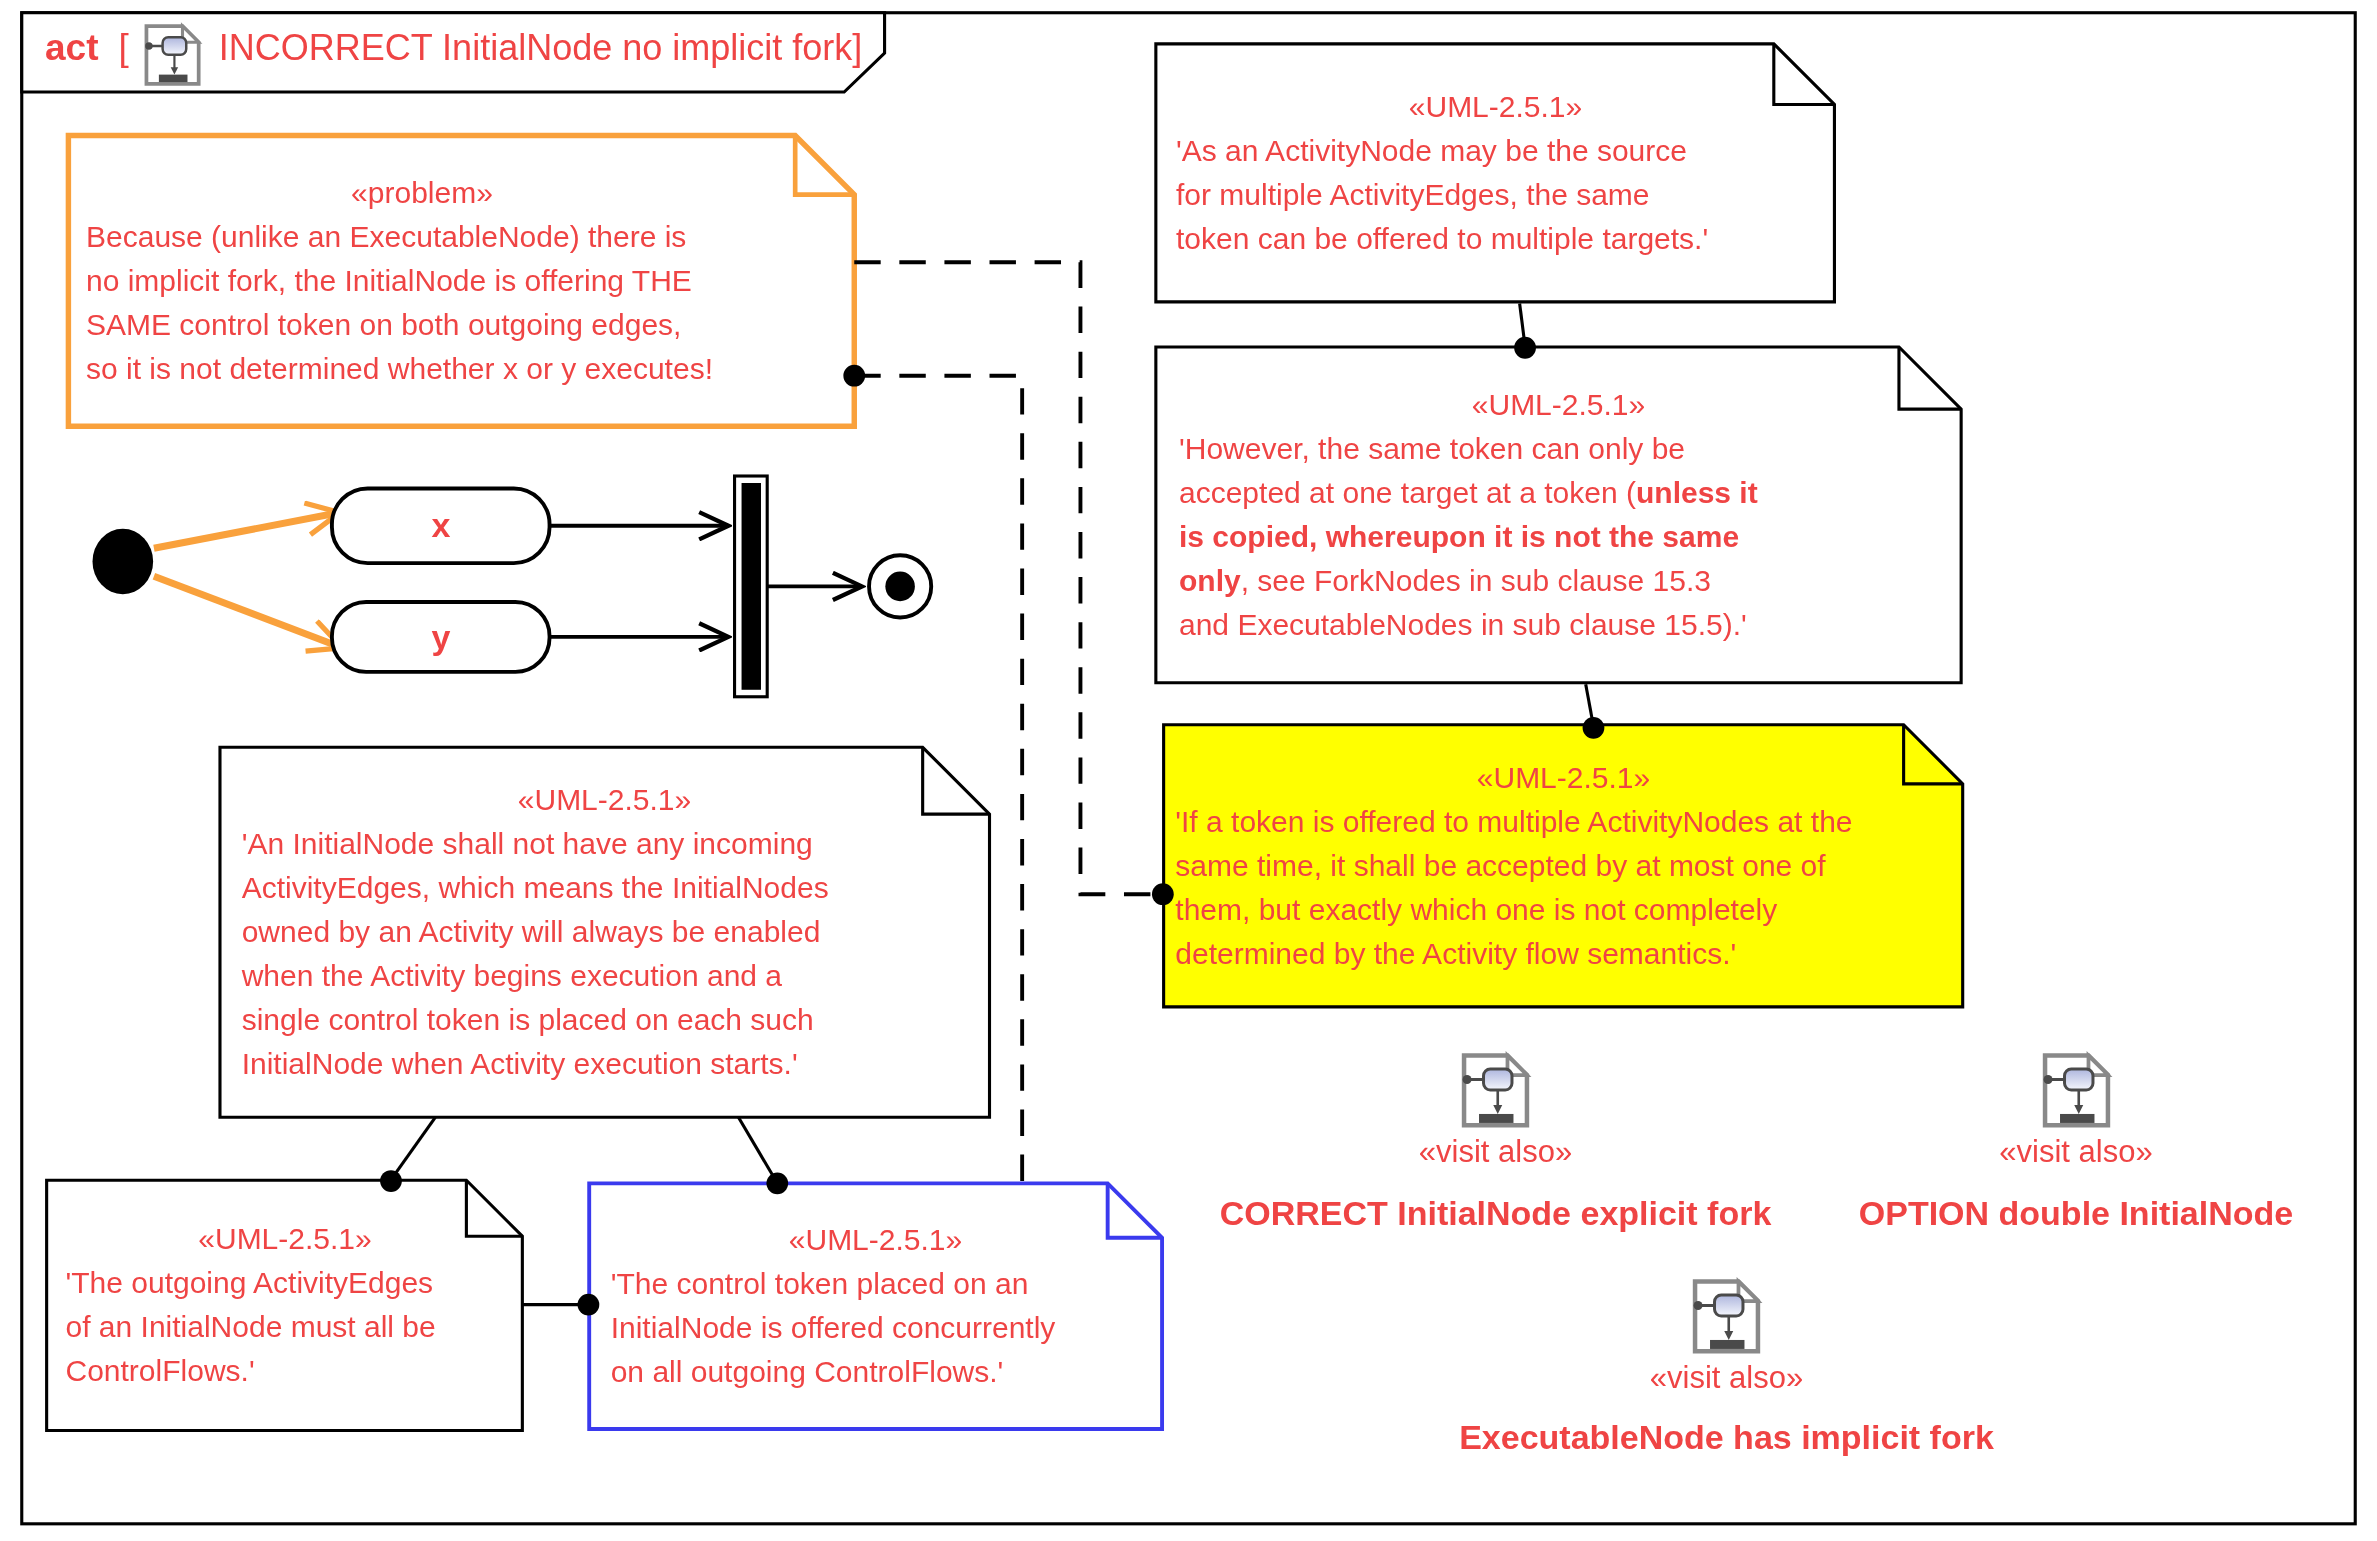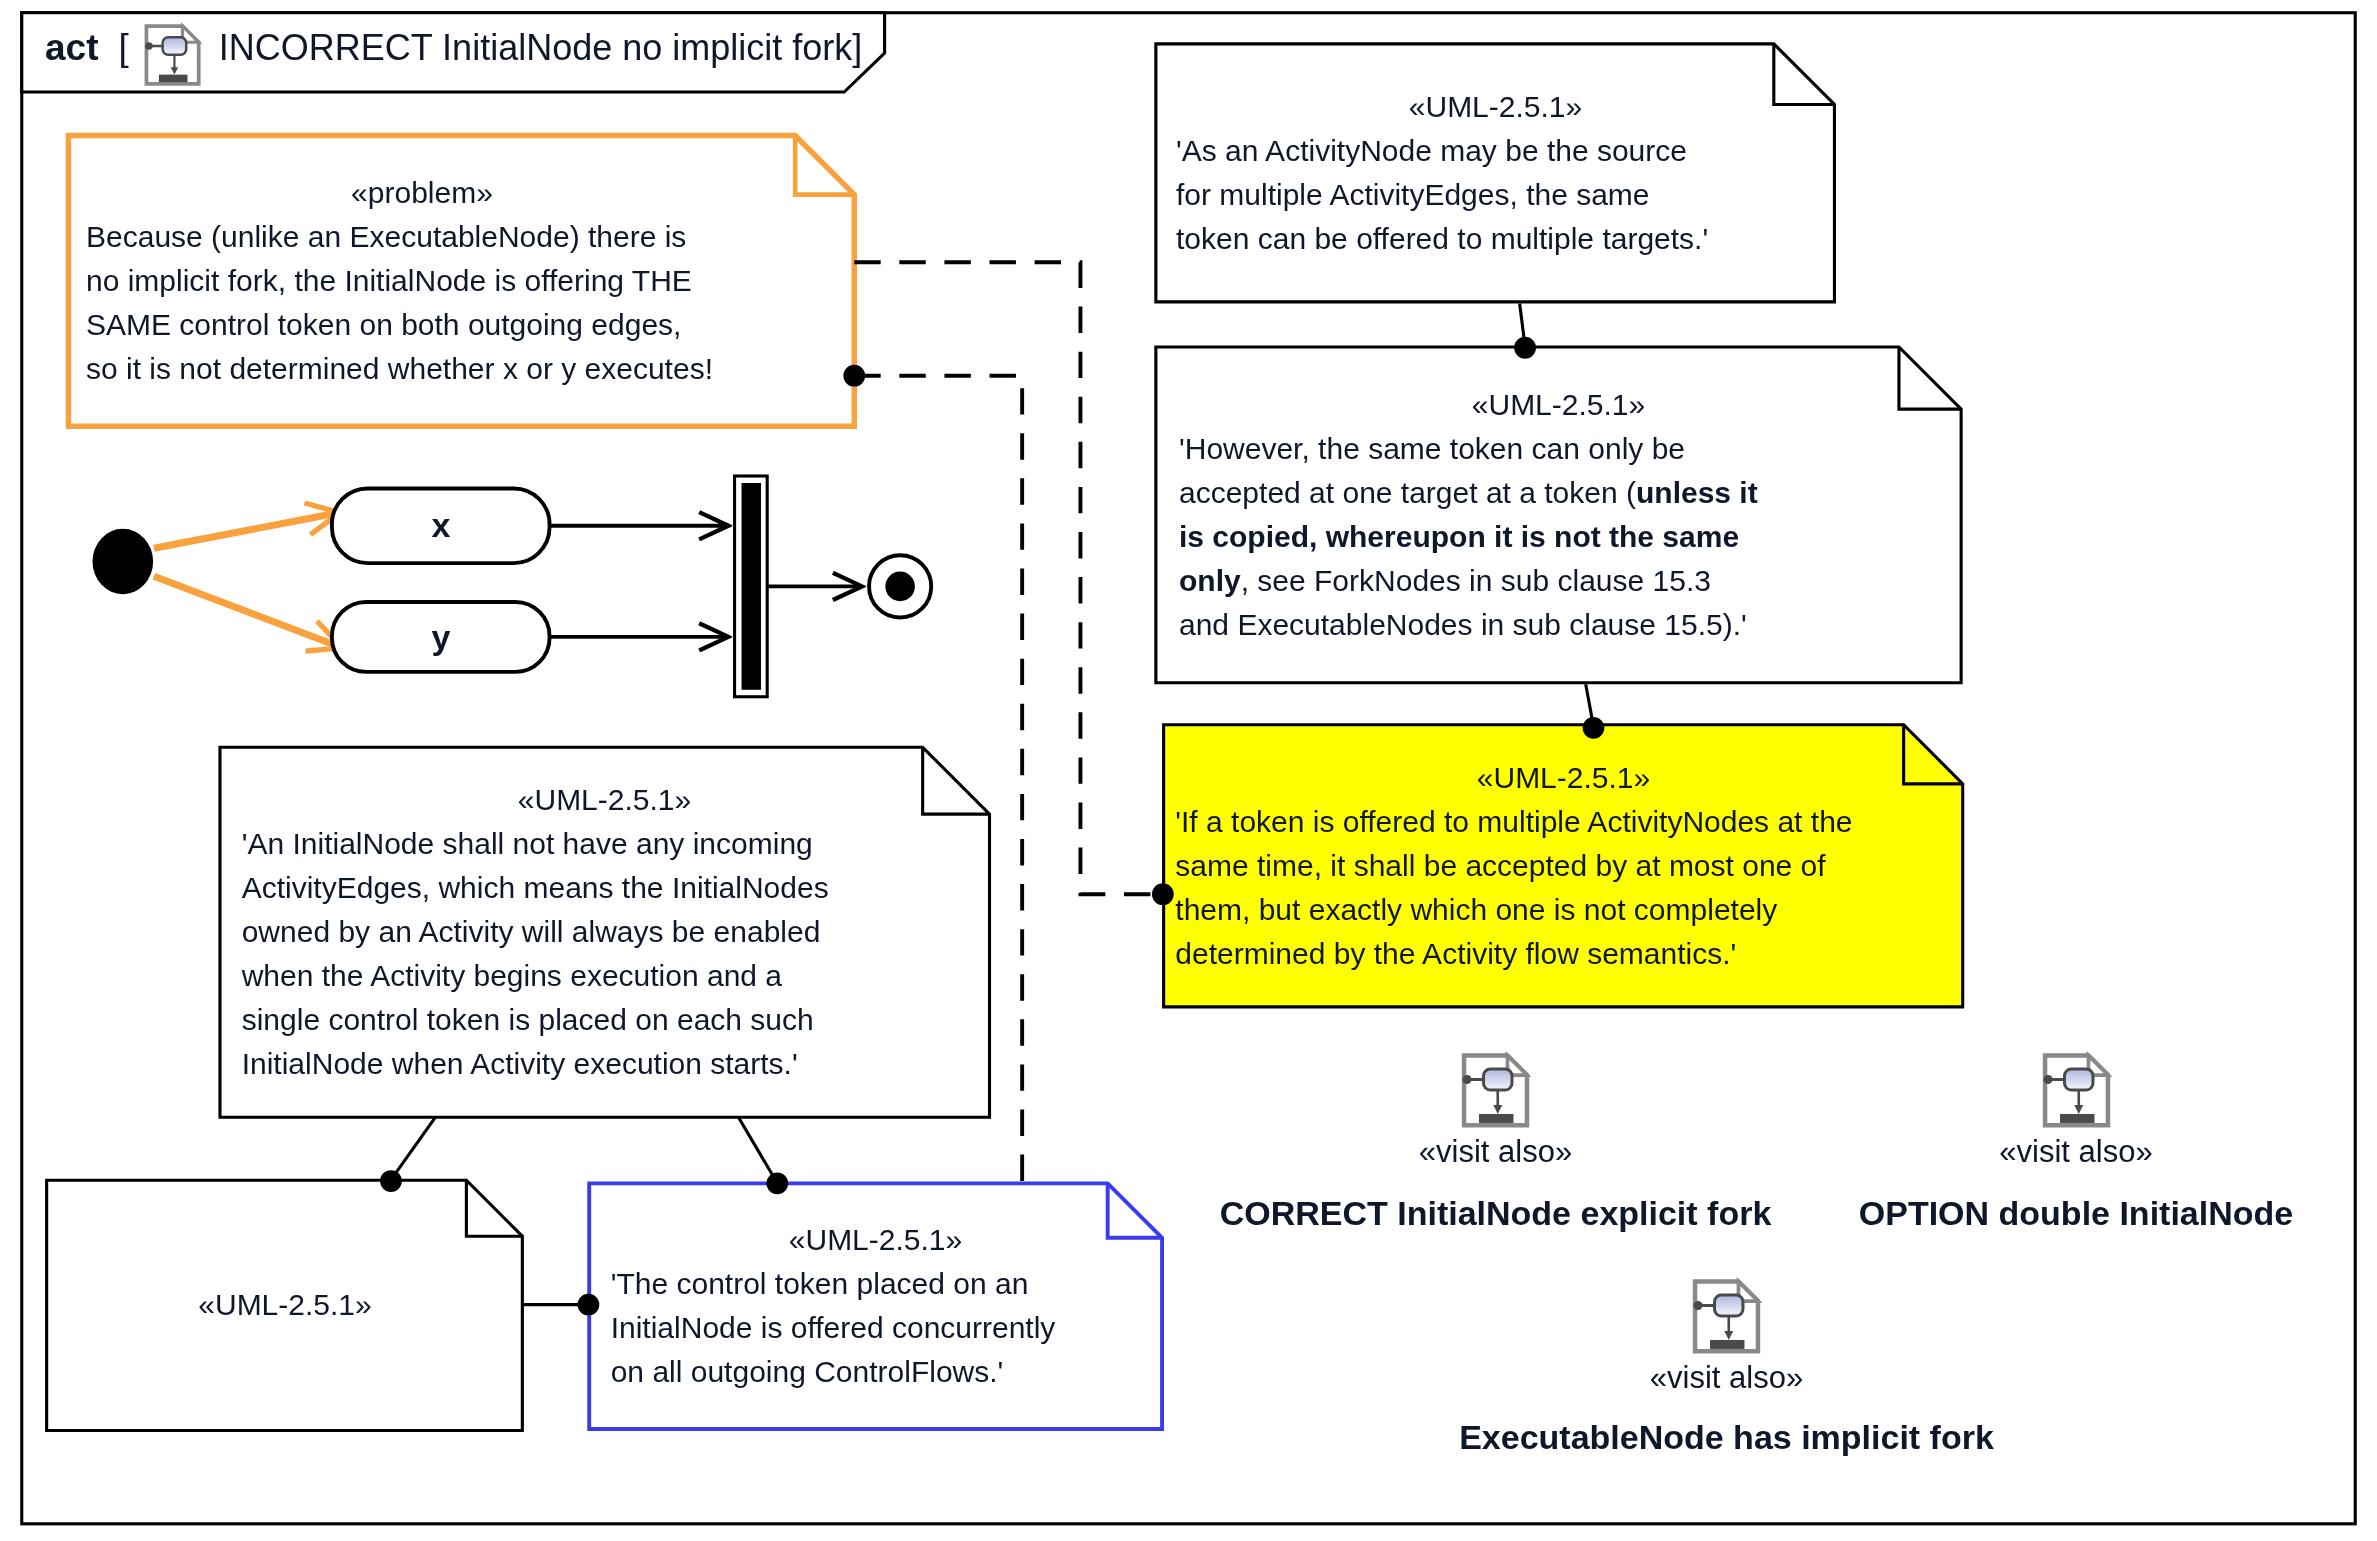--- a/index.html
+++ b/index.html
@@ -1,17 +1,17 @@
 <!DOCTYPE html>
 <html style="font-size:12.4px"><head>
 <meta charset="utf-8">
 <style>
   html,body{margin:0;padding:0;background:#fff;}
   #canvas{position:relative;width:2377px;height:1542px;background:#fff;
-          font-family:"Liberation Sans",sans-serif;color:#0f172a;overflow:hidden;}
+          font-family:"Liberation Sans",sans-serif;color:#ef4444;overflow:hidden;}
   svg.layer{position:absolute;left:0;top:0;}
   .note-text{position:absolute;display:flex;flex-direction:column;justify-content:center;
              font-size:30px;line-height:44px;box-sizing:border-box;pointer-events:none;}
   .note-text .stereo{text-align:center;width:100%;}
   .note-text .bodyl{text-align:left;}
   .tab-text{position:absolute;left:45px;top:22px;height:51px;display:flex;align-items:center;
             font-size:36px;pointer-events:none;}
   .kw{font-weight:bold;margin-right:20px;font-size:37px;}
   .br{margin-right:90px;font-size:37px;}
   .action-label{position:absolute;font-size:34px;font-weight:bold;display:flex;
@@ -188,20 +188,25 @@
         <div><span>ActivityEdges, which means the InitialNodes</span></div>
         <div><span>owned by an Activity will always be enabled</span></div>
         <div><span>when the Activity begins execution and a</span></div>
         <div><span>single control token is placed on each such</span></div>
         <div><span>InitialNode when Activity execution starts.'</span></div>
       </div>
   </div>
 
   <div class="note-text" style="left:50px;top:1183px;width:470px;height:244px;">
     <div class="stereo">«UML-2.5.1»</div>
+    <div class="bodyl" style="padding-left:15.5px;">
+        <div><span>'The outgoing ActivityEdges</span></div>
+        <div><span>of an InitialNode must all be</span></div>
+        <div><span>ControlFlows.'</span></div>
+      </div>
   </div>
 
   <div class="note-text" style="left:592px;top:1186px;width:567px;height:239px;">
     <div class="stereo">«UML-2.5.1»</div>
     <div class="bodyl" style="padding-left:18.7px;">
         <div><span>'The control token placed on an</span></div>
         <div><span>InitialNode is offered concurrently</span></div>
         <div><span>on all outgoing ControlFlows.'</span></div>
       </div>
   </div>

